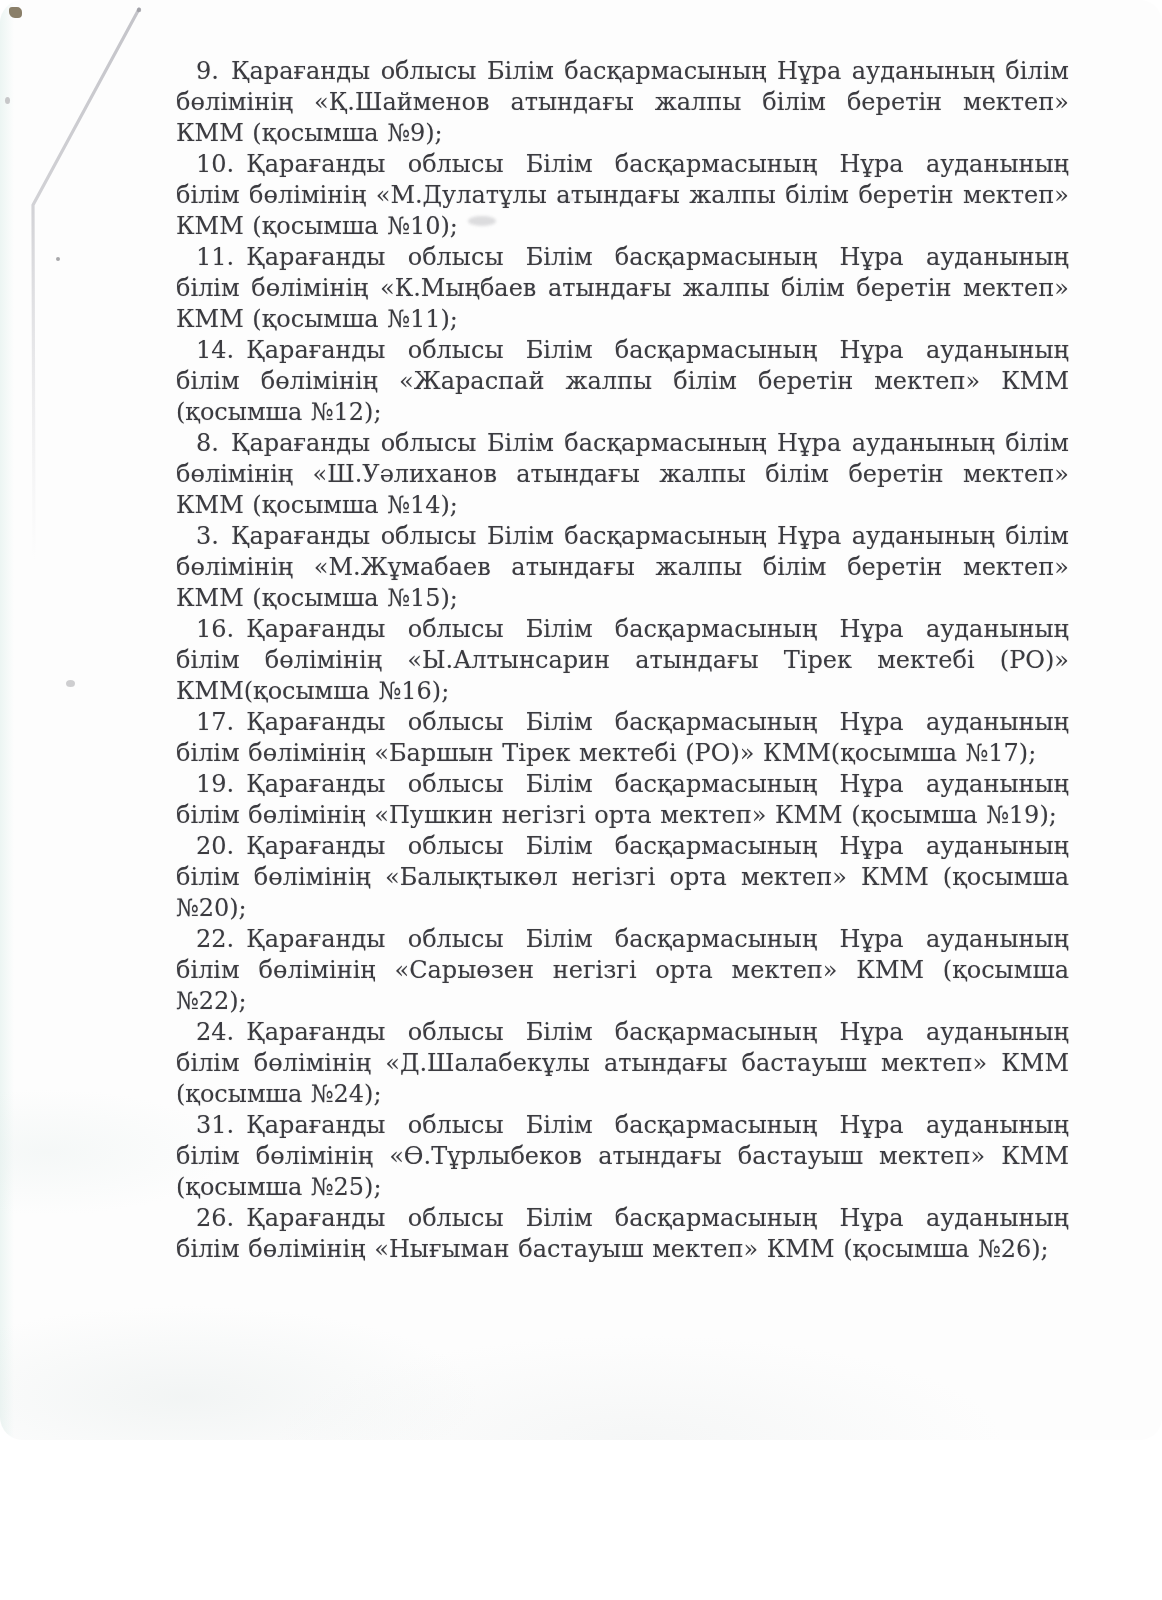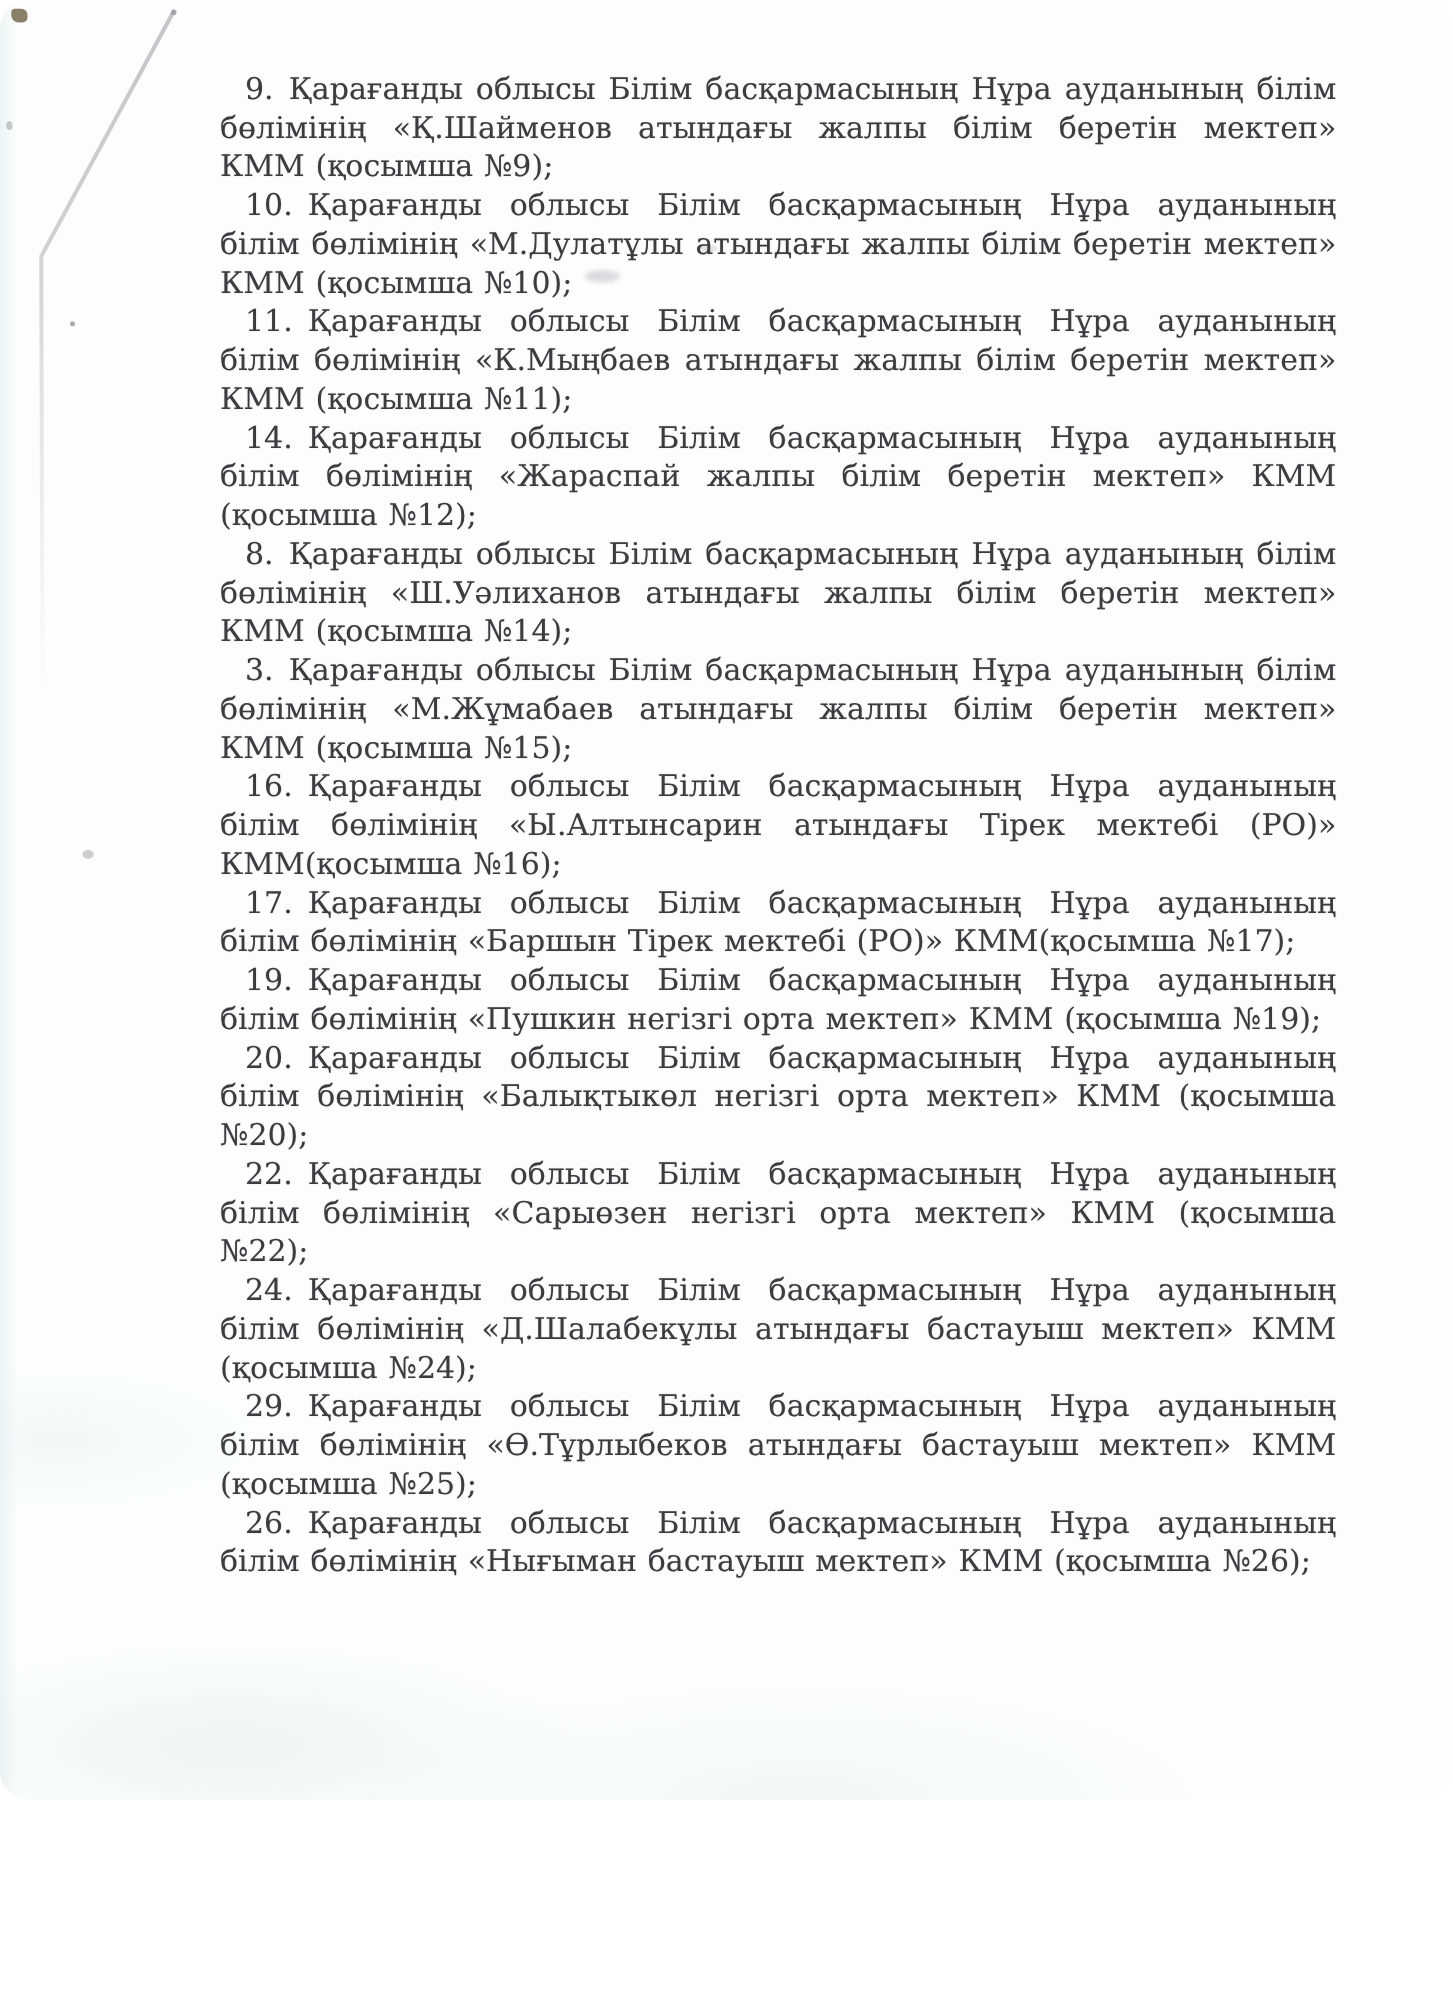--- a/index.html
+++ b/index.html
@@ -87,19 +87,19 @@
   <p class="item"><span class="num">19.</span><span>Қарағанды облысы Білім басқармасының Нұра ауданының білім бөлімінің «Пушкин негізгі орта мектеп» КММ (қосымша №19);</span></p>
 
   <p class="item"><span class="num">20.</span><span>Қарағанды облысы Білім басқармасының Нұра ауданының білім бөлімінің «Балықтыкөл негізгі орта мектеп» КММ (қосымша №20);</span></p>
 
 
   <p class="item"><span class="num">22.</span><span>Қарағанды облысы Білім басқармасының Нұра ауданының білім бөлімінің «Сарыөзен негізгі орта  мектеп» КММ (қосымша №22);</span></p>
 
 
   <p class="item"><span class="num">24.</span><span>Қарағанды облысы Білім басқармасының Нұра ауданының білім бөлімінің «Д.Шалабекұлы атындағы бастауыш мектеп» КММ (қосымша №24);</span></p>
 
-  <p class="item"><span class="num">29.</span><span>Қарағанды облысы Білім басқармасының Нұра ауданының білім бөлімінің «Ө.Тұрлыбеков атындағы бастауыш мектеп» КММ (қосымша №25);</span></p>
+  <p class="item"><span class="num">31.</span><span>Қарағанды облысы Білім басқармасының Нұра ауданының білім бөлімінің «Ө.Тұрлыбеков атындағы бастауыш мектеп» КММ (қосымша №25);</span></p>
 
   <p class="item"><span class="num">26.</span><span>Қарағанды облысы Білім басқармасының Нұра ауданының білім бөлімінің «Нығыман бастауыш мектеп» КММ (қосымша №26);</span></p>
 
 </div>
   </main>
 </div>
 
 </body></html>

